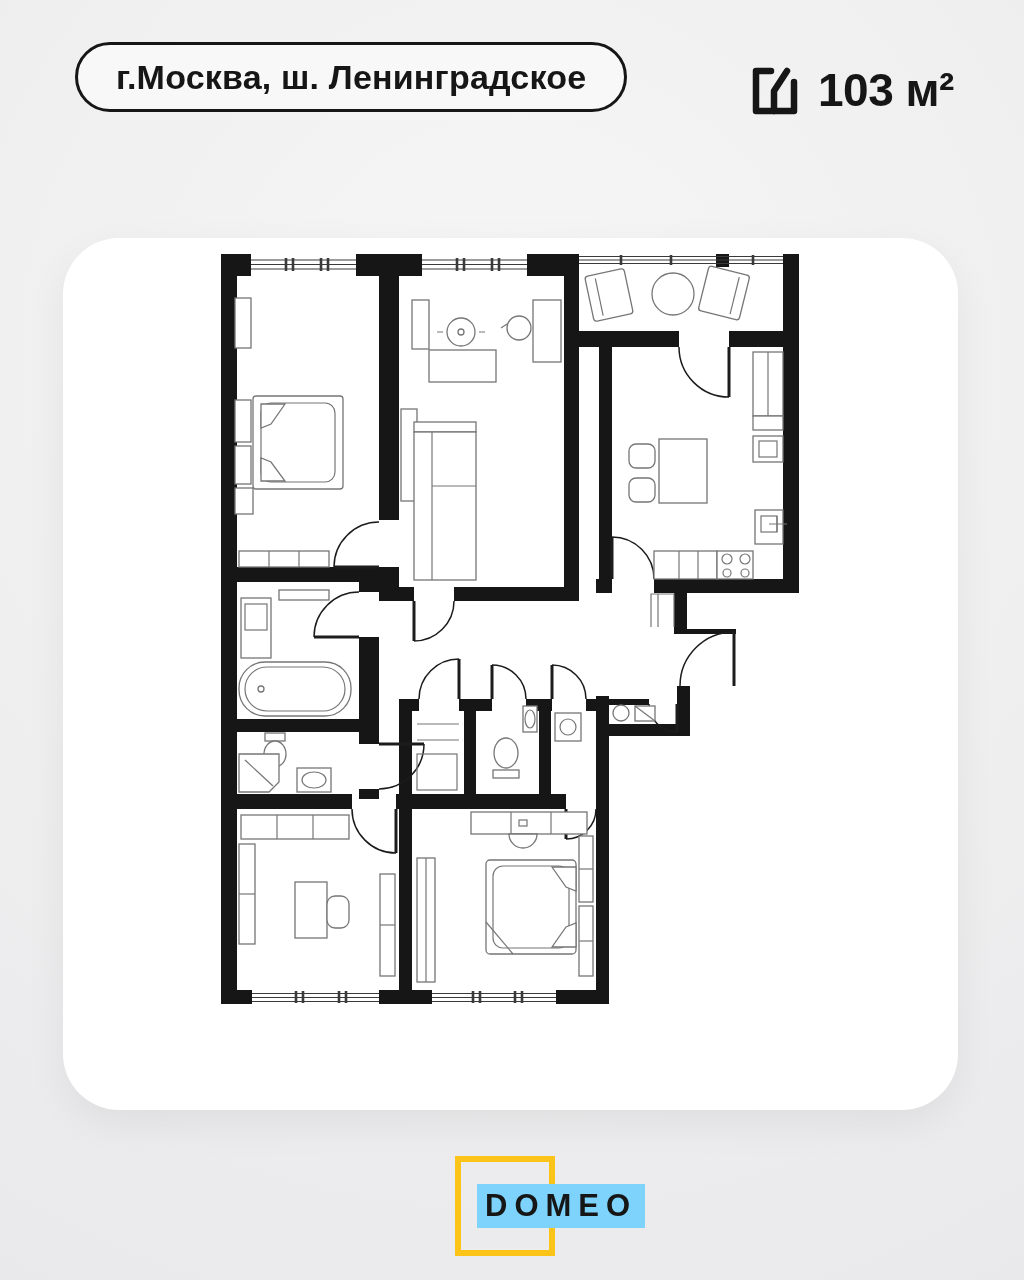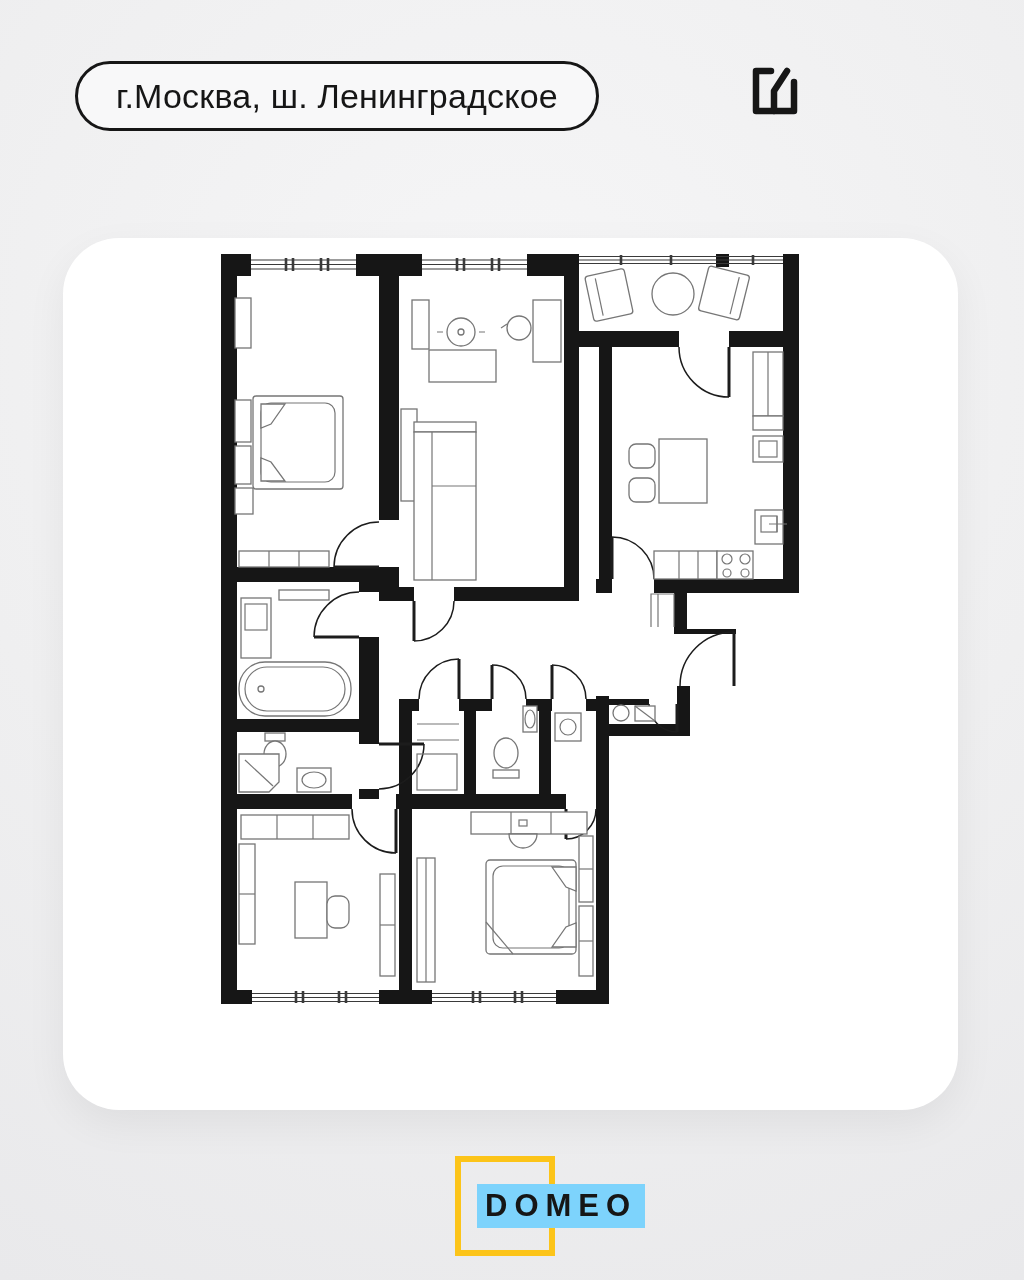--- a/index.html
+++ b/index.html
@@ -3,25 +3,25 @@
 <meta charset="utf-8">
 <style>
   html,body{margin:0;padding:0;}
   body{
     width:1024px;height:1280px;position:relative;overflow:hidden;
     font-family:"Liberation Sans", sans-serif;
     background:radial-gradient(circle at 50% 28%, #f6f6f7 0%, #efeff0 55%, #e9e9eb 100%);
     color:var(--ink,#161616);
   }
   .location-badge{
-    position:absolute;left:75px;top:61px;height:64px;
+    position:absolute;left:75px;top:42px;height:64px;
     border:3px solid var(--ink,#161616);border-radius:36px;
     display:flex;align-items:center;padding:0 38px;
     background:#f8f8f9;
-    font-size:34px;font-weight:400;letter-spacing:.2px;white-space:nowrap;
+    font-size:34px;font-weight:700;letter-spacing:.2px;white-space:nowrap;
   }
   .area-badge{
     position:absolute;left:747px;top:60px;height:60px;
     display:flex;align-items:center;gap:15px;
   }
   .area-badge .icon{width:56px;height:56px;display:block;}
   .area-badge .value{font-size:46px;font-weight:800;letter-spacing:-0.5px;white-space:nowrap;}
   .plan-card{
     position:absolute;left:63px;top:238px;width:895px;height:872px;
     background:#ffffff;border-radius:56px;
@@ -54,20 +54,21 @@
   <span>г.Москва, ш. Ленинградское</span>
 </div>
 
 <div class="area-badge">
   <span class="icon">
     <svg viewBox="0 0 56 56" width="56" height="56">
       <path d="M24,9 H9 V49 H47 V20" fill="none" stroke="#161616" stroke-width="6.5" stroke-linejoin="round" stroke-linecap="round"></path>
       <path d="M40,9 L27,29 V49" fill="none" stroke="#161616" stroke-width="6.5" stroke-linejoin="round" stroke-linecap="round"></path>
     </svg>
   </span>
+  <span class="value">103 м²</span>
 </div>
 
 <div class="plan-card">
   <svg class="plan-svg" viewBox="0 0 578 750">
 
     <g>
       <rect class="wall" x="0" y="0" width="16" height="750"></rect>
       <rect class="wall" x="0" y="0" width="30" height="22"></rect>
       <rect class="wall" x="135" y="0" width="66" height="22"></rect>
       <rect class="wall" x="306" y="0" width="37" height="22"></rect>

